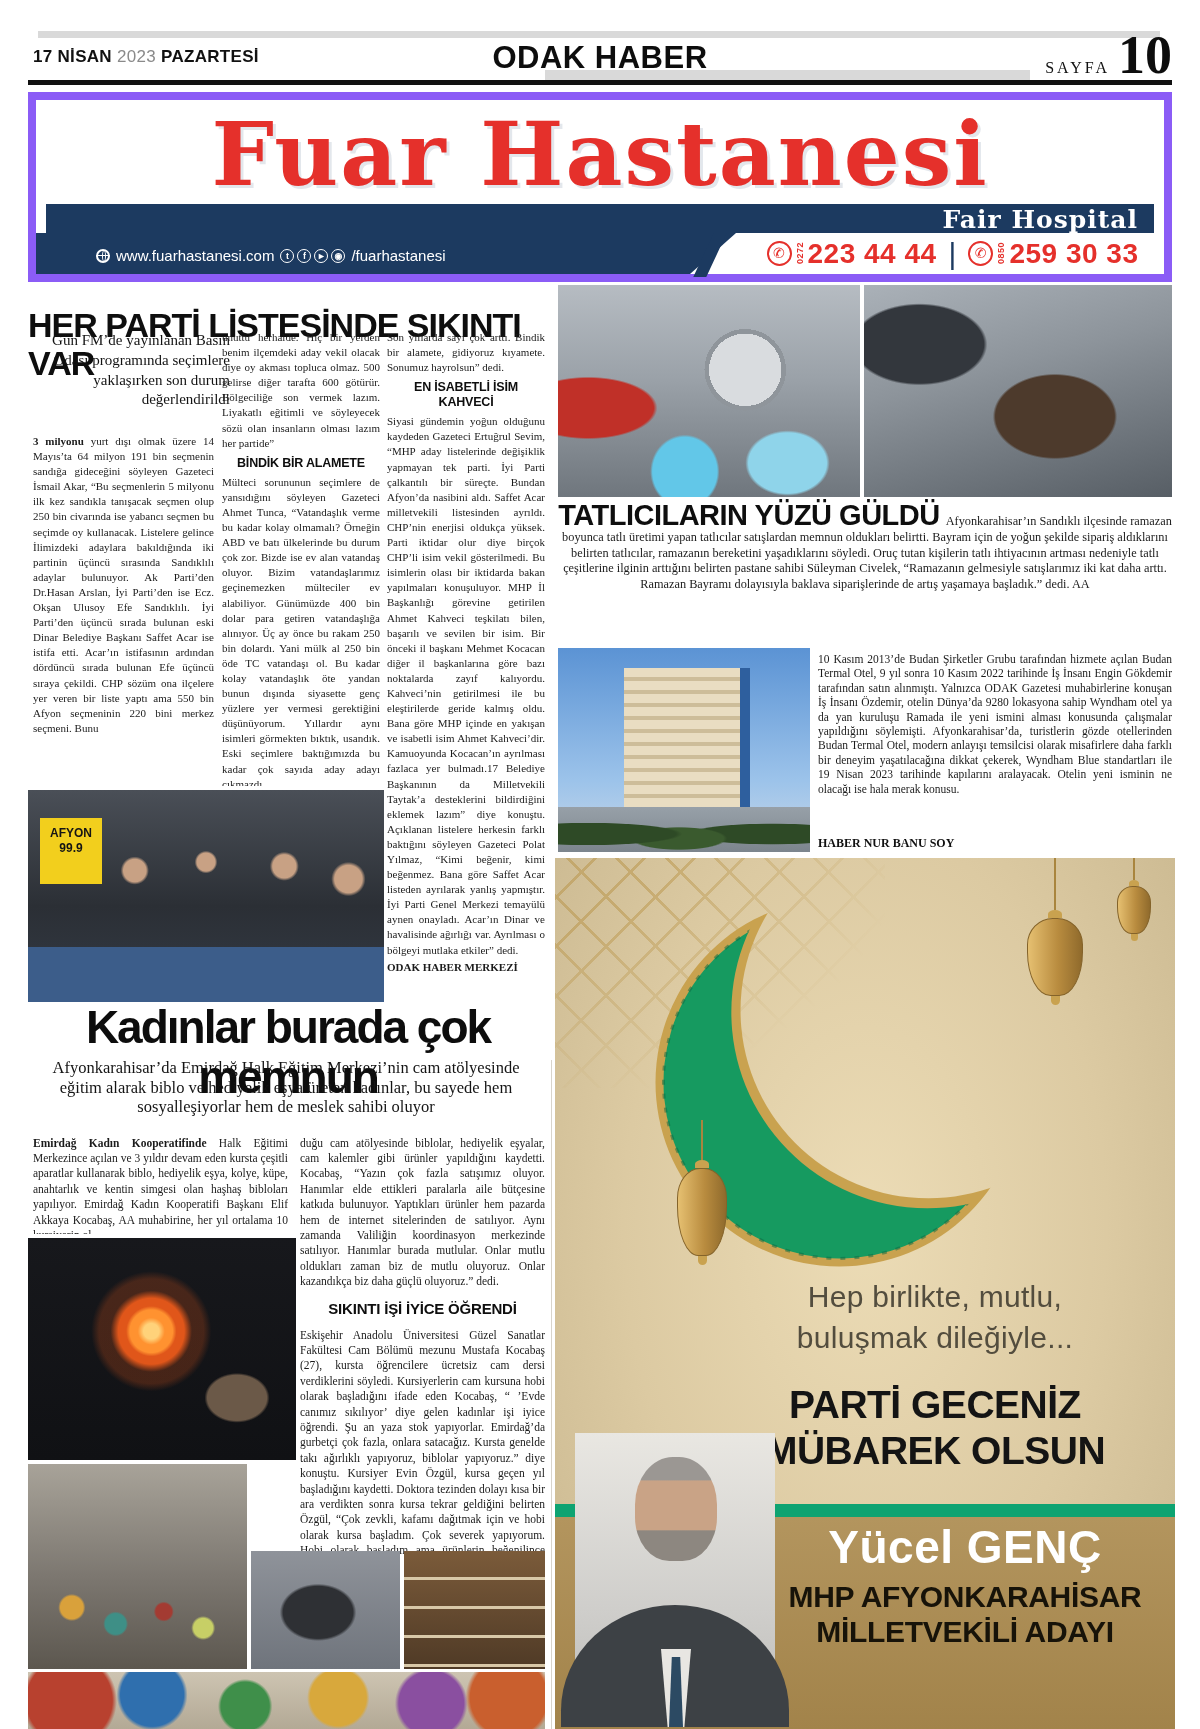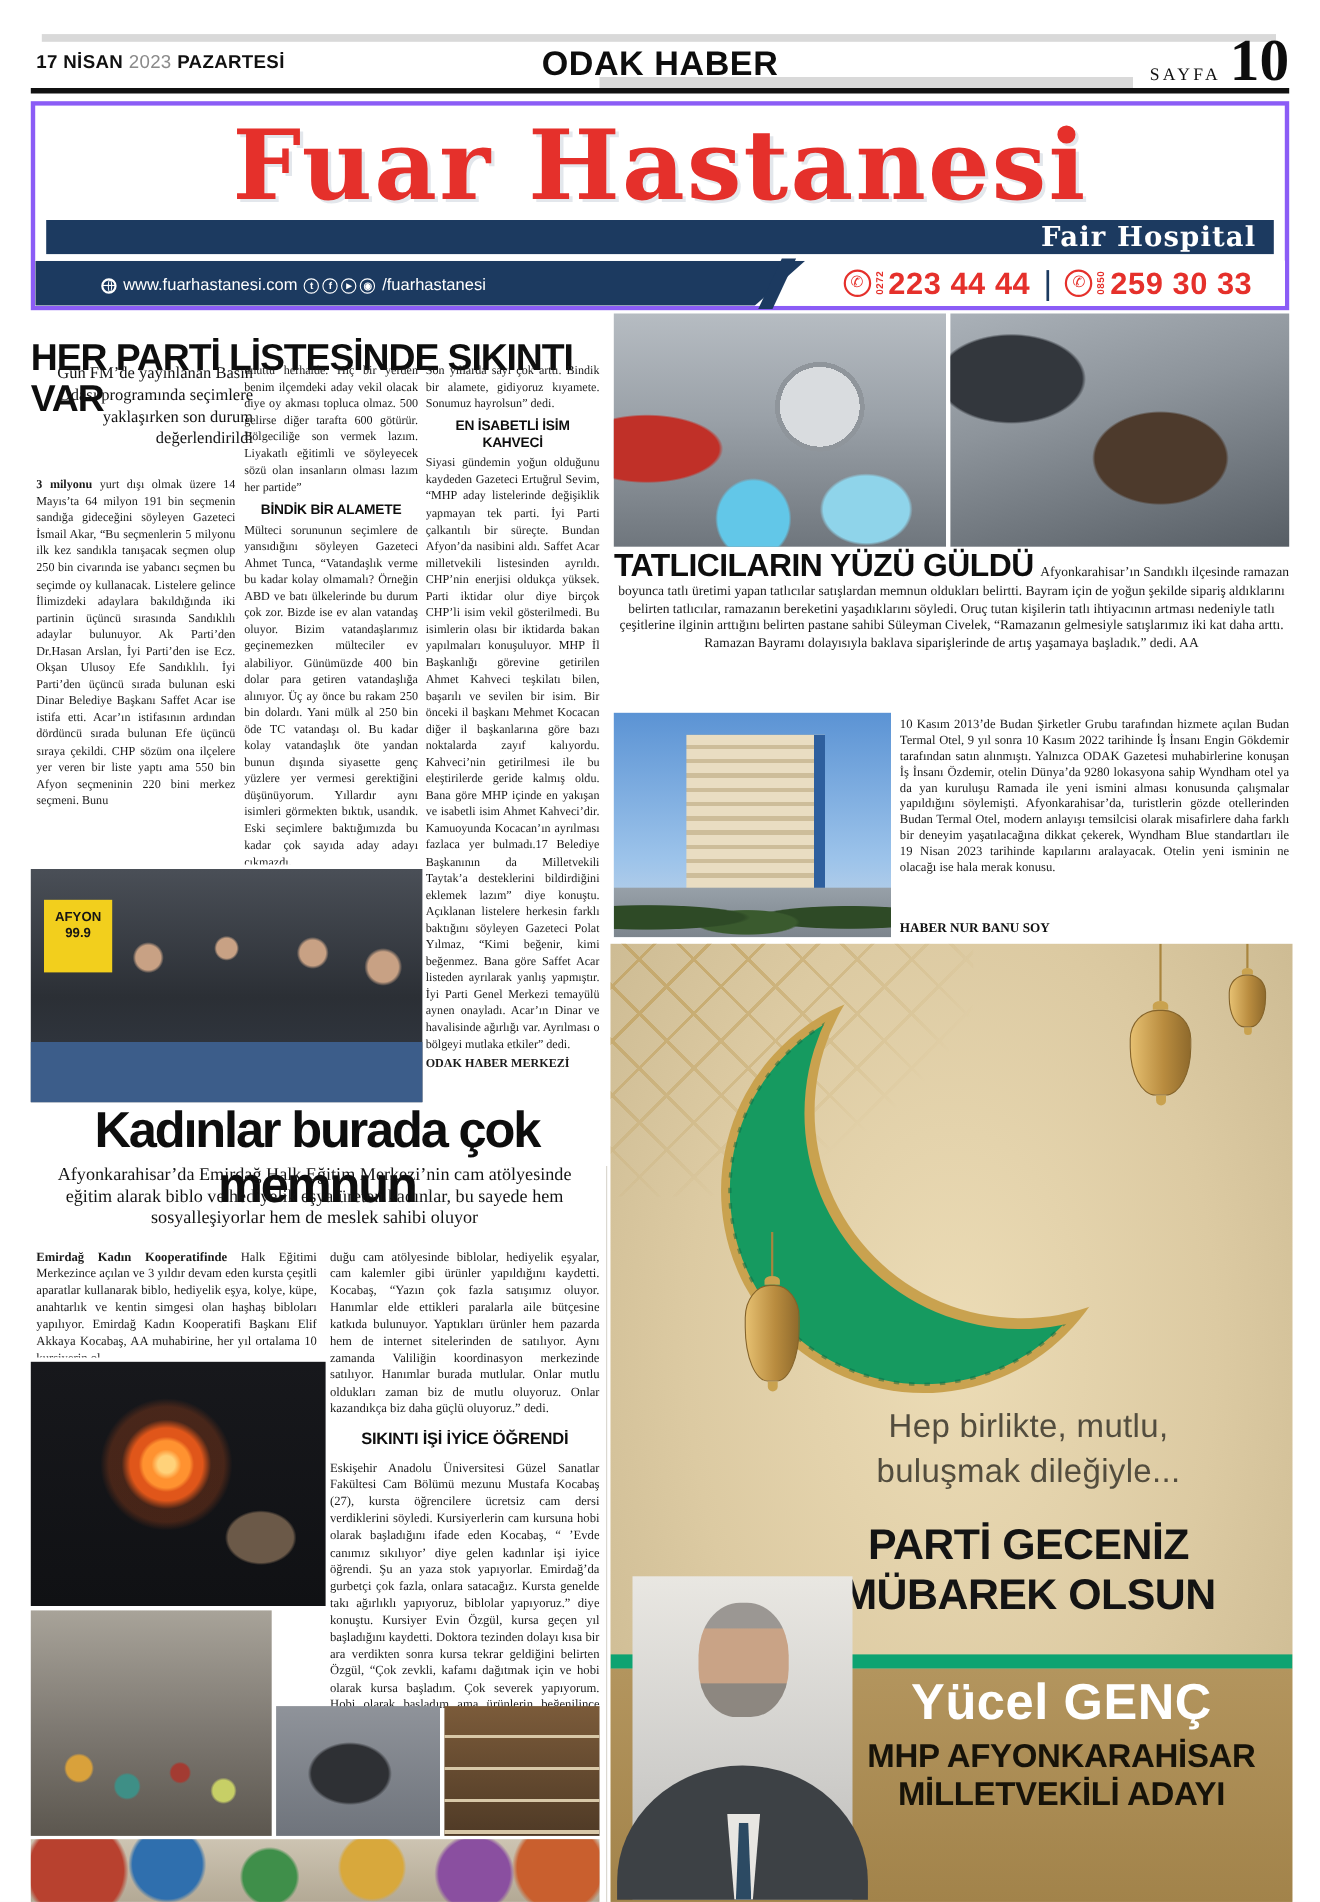--- a/index.html
+++ b/index.html
@@ -13,21 +13,21 @@
   .hdr-date .yr{color:#8a8a8a;font-weight:400;}
   .masthead{left:0;top:41px;width:1200px;text-align:center;
             font:900 31px/34px "Liberation Sans",sans-serif;letter-spacing:.5px;color:#0d0d0d;}
   .masthead-gray{left:545px;top:70px;width:485px;height:11px;background:#d9d9d9;}
   .hdr-page{right:28px;top:28px;display:flex;align-items:baseline;gap:8px;}
   .hdr-page .lbl{font:400 16px/18px "Liberation Serif",serif;letter-spacing:3px;color:#111;}
   .hdr-page .num{font:700 54px/54px "Liberation Serif",serif;color:#0d0d0d;}
   .hdr-rule{left:28px;top:80px;width:1144px;height:5px;background:#111;}
 
   
-  .banner{left:28px;top:92px;width:1144px;height:190px;background:#fff;border:4px solid #8b5cf6;box-sizing:border-box;}
+  .banner{left:28px;top:92px;width:1144px;height:190px;background:#fff;border:8px solid #8b5cf6;box-sizing:border-box;}
   .banner-title{left:0;top:4px;width:100%;text-align:center;
       font:700 88px/100px "DejaVu Serif",serif;color:#e5302b;letter-spacing:2px;
       text-shadow:3px 3px 0 rgba(28,58,96,.12);}
   .fair-bar{left:10px;right:10px;top:104px;height:31px;background:#1c3a60;
       text-align:right;padding-right:16px;box-sizing:border-box;
       font:700 25px/31px "DejaVu Serif",serif;color:#fff;letter-spacing:1px;}
   .strip{left:0;right:0;bottom:0;height:41px;background:#fff;}
   .strip-left{position:absolute;left:0;top:0;bottom:0;width:700px;background:#1c3a60;
       clip-path:polygon(0 0,100% 0,calc(100% - 46px) 100%,0 100%);color:#fff;padding:2px 0 0 60px;box-sizing:border-box;}
   .strip-slash{position:absolute;left:668px;top:-2px;width:13px;height:46px;background:#1c3a60;transform:skewX(-25deg);}

